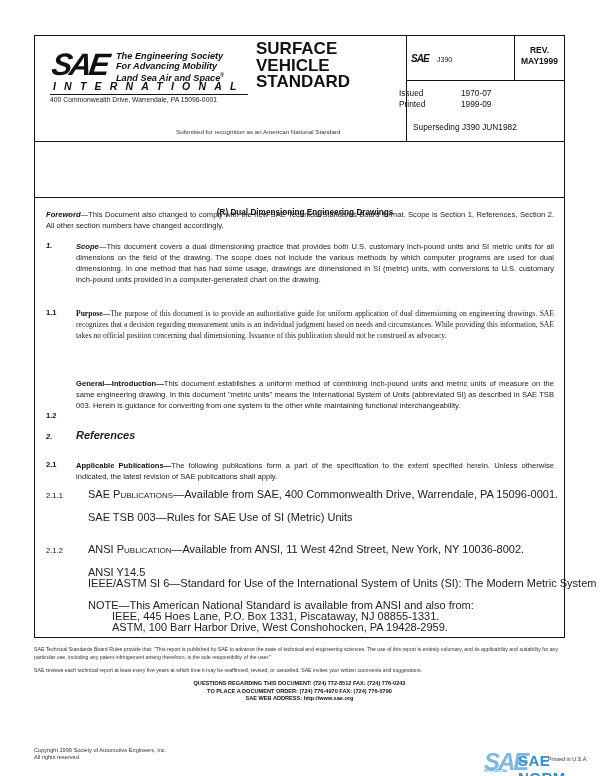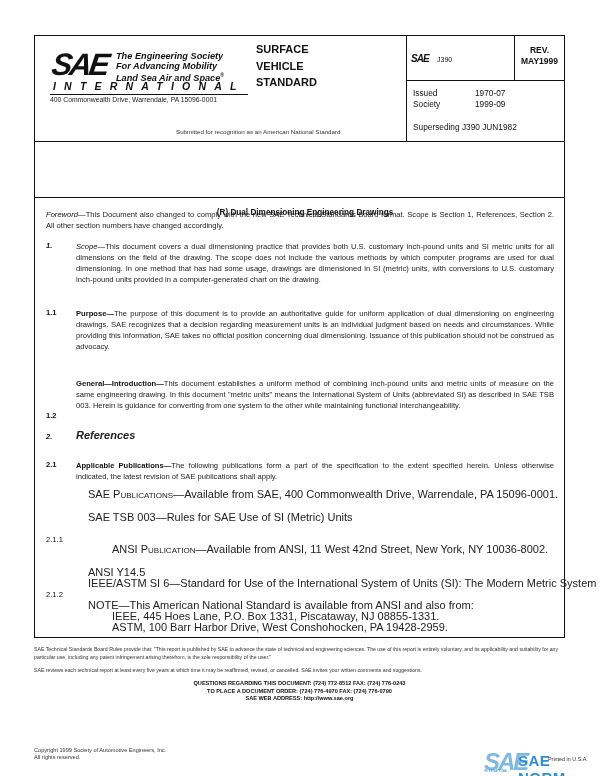--- a/index.html
+++ b/index.html
@@ -7,37 +7,37 @@
   .box { position: absolute; left: 34px; top: 35px; width: 531px; height: 603px; border: 1.5px solid #111; box-sizing: border-box; }
   .hline { position: absolute; height: 0; border-top: 1.5px solid #111; }
   .vline { position: absolute; width: 0; border-left: 1.5px solid #111; }
 
   
   .sae-logo { position: absolute; left: 52px; top: 51px; font-family: "Liberation Sans", sans-serif; font-weight: bold; font-style: italic; font-size: 31px; letter-spacing: -3px; line-height: 28px; transform: skewX(-8deg); }
   .tagline { position: absolute; left: 116px; top: 52px; font-size: 9.2px; font-style: italic; font-weight: bold; line-height: 9.5px; }
   .international { position: absolute; left: 53px; top: 80px; font-size: 10.5px; font-style: italic; font-weight: bold; letter-spacing: 8.2px; }
   .addr-rule { position: absolute; left: 50px; top: 94px; width: 198px; border-top: 1px solid #111; }
   .addr { position: absolute; left: 50px; top: 96px; font-size: 6.8px; color: #222; }
-  .std-title { position: absolute; left: 256px; top: 41px; font-size: 11px; font-weight: bold; line-height: 16.5px; }
+  .std-title { position: absolute; left: 256px; top: 41px; font-size: 17px; font-weight: bold; line-height: 16.5px; }
   .submitted { position: absolute; left: 176px; top: 128px; font-size: 6.2px; color: #333; }
   .sae-small { position: absolute; left: 411px; top: 53px; font-weight: bold; font-style: italic; font-size: 10px; letter-spacing: -1px; }
   .j390 { position: absolute; left: 437px; top: 56px; font-size: 7px; }
   .rev { position: absolute; left: 514px; top: 45px; width: 51px; text-align: center; font-size: 8.5px; font-weight: bold; line-height: 11px; }
-  .issued { position: absolute; left: 413px; top: 88px; font-size: 8.3px; line-height: 11px; }
+  .issued { position: absolute; left: 399px; top: 88px; font-size: 8.3px; line-height: 11px; }
   .issued .k { display: inline-block; width: 62px; }
   .supersed { position: absolute; left: 413px; top: 122px; font-size: 8.3px; }
 
   .doc-title { position: absolute; left: 34px; width: 542px; top: 172px; text-align: center; font-size: 8.2px; font-weight: bold; margin-top: 36px; }
 
   
   .para { position: absolute; font-size: 7.6px; line-height: 11px; text-align: justify; color: #222; }
   .num { position: absolute; font-size: 7.6px; font-weight: bold; color: #111; }
-  .num.n { font-weight: normal; margin-top: 44px; }
+  .num.n { font-weight: normal; }
   .b { font-weight: bold; color: #111; }
-  .bi { font-weight: normal; font-style: italic; color: #111; }
+  .bi { font-weight: bold; font-style: italic; color: #111; }
   .sc { font-variant: small-caps; }
   .plain { position: absolute; font-size: 11px; line-height: 11px; color: #222; white-space: nowrap; }
 
   
   .fine { position: absolute; left: 34px; width: 531px; font-size: 5.2px; line-height: 8px; color: #333; }
   .contact { position: absolute; left: 34px; width: 531px; text-align: center; font-size: 5.6px; font-weight: bold; line-height: 7.5px; color: #111; }
   .copyright { position: absolute; left: 34px; top: 747px; font-size: 5.6px; line-height: 7px; color: #333; }
   .printed { position: absolute; left: 548px; top: 756px; font-size: 5.4px; color: #333; }
   .wm { position: absolute; left: 484px; top: 748px; width: 110px; height: 28px; }
   .wm .big { position: absolute; left: 0; top: 0; font-weight: bold; font-style: italic; font-size: 24px; color: #7fb8e0; letter-spacing: -2px; }
@@ -72,37 +72,37 @@
 <div class="submitted">Submitted for recognition as an American National Standard</div>
 
 <div class="sae-small">SAE</div>
 <div class="j390">J390</div>
 <div class="rev">
   <div>REV.</div>
   <div>MAY1999</div>
 </div>
 <div class="issued">
   <div><span class="k">Issued</span><span>1970-07</span></div>
-  <div><span class="k">Society</span><span>1999-09</span></div>
+  <div><span class="k">Printed</span><span>1999-09</span></div>
 </div>
 <div class="supersed">Superseding J390 JUN1982</div>
 
 <div class="doc-title">(R) Dual Dimensioning Engineering Drawings</div>
 
 <div class="para" style="left:46px; top:209px; width:508px; text-indent:0;">
   <span class="bi">Foreword—</span><span>This Document also changed to comply with the new SAE Technical Standards Board format. Scope is Section 1, References, Section 2. All other section numbers have changed accordingly.</span>
 </div>
 
 <div class="num" style="left:46px; top:241px; font-style:italic;">1.</div>
 <div class="para" style="left:76px; top:241px; width:478px;">
   <span class="bi">Scope—</span><span>This document covers a dual dimensioning practice that provides both U.S. customary inch-pound units and SI metric units for all dimensions on the field of the drawing. The scope does not include the various methods by which computer programs are used for dual dimensioning. In one method that has had some usage, drawings are dimensioned in SI (metric) units, with conversions to U.S. customary inch-pound units provided in a computer-generated chart on the drawing.</span>
 </div>
 
 <div class="num" style="left:46px; top:308px;">1.1</div>
-<div class="para" style="left:76px; top:308px; width:478px;">
+<div class="para" style="left:76px; top:308px; width:478px;font-family:Liberation Serif, serif;">
   <span class="b">Purpose—</span><span>The purpose of this document is to provide an authoritative guide for uniform application of dual dimensioning on engineering drawings. SAE recognizes that a decision regarding measurement units is an individual judgment based on needs and circumstances. While providing this information, SAE takes no official position concerning dual dimensioning. Issuance of this publication should not be construed as advocacy.</span>
 </div>
 
 <div class="num" style="left:46px; top:378px;margin-top:33px;">1.2</div>
 <div class="para" style="left:76px; top:378px; width:478px;">
   <span class="b">General—Introduction—</span><span>This document establishes a uniform method of combining inch-pound units and metric units of measure on the same engineering drawing. In this document "metric units" means the International System of Units (abbreviated SI) as described in SAE TSB 003. Herein is guidance for converting from one system to the other while maintaining functional interchangeability.</span>
 </div>
 
 <div class="num" style="left:46px; top:432px; font-style:italic;">2.</div>
 <div class="plain b" style="left:76px; top:430px; font-style:italic;">References</div>
@@ -112,21 +112,21 @@
   <span class="b">Applicable Publications—</span><span>The following publications form a part of the specification to the extent specified herein. Unless otherwise indicated, the latest revision of SAE publications shall apply.</span>
 </div>
 
 <div class="num n" style="left:46px; top:491px;">2.1.1</div>
 <div class="plain" style="left:88px; top:489px;">
   <span class="sc">SAE Publications</span><span>—Available from SAE, 400 Commonwealth Drive, Warrendale, PA 15096-0001.</span>
 </div>
 <div class="plain" style="left:88px; top:512px;">SAE TSB 003—Rules for SAE Use of SI (Metric) Units</div>
 
 <div class="num n" style="left:46px; top:546px;">2.1.2</div>
-<div class="plain" style="left:88px; top:544px;margin-left:24px;">
+<div class="plain" style="left:88px; top:544px;">
   <span class="sc">ANSI Publication</span><span>—Available from ANSI, 11 West 42nd Street, New York, NY 10036-8002.</span>
 </div>
 <div class="plain" style="left:88px; top:567px;">ANSI Y14.5</div>
 <div class="plain" style="left:88px; top:578px;">IEEE/ASTM SI 6—Standard for Use of the International System of Units (SI): The Modern Metric System</div>
 <div class="plain" style="left:88px; top:600px;">NOTE—This American National Standard is available from ANSI and also from:</div>
 <div class="plain" style="left:112px; top:611px;">IEEE, 445 Hoes Lane, P.O. Box 1331, Piscataway, NJ 08855-1331.</div>
 <div class="plain" style="left:112px; top:622px;">ASTM, 100 Barr Harbor Drive, West Conshohocken, PA 19428-2959.</div>
 
 <div class="fine" style="top:645px;">SAE Technical Standards Board Rules provide that: "This report is published by SAE to advance the state of technical and engineering sciences. The use of this report is entirely voluntary, and its applicability and suitability for any particular use, including any patent infringement arising therefrom, is the sole responsibility of the user."</div>
 <div class="fine" style="top:666px;">SAE reviews each technical report at least every five years at which time it may be reaffirmed, revised, or cancelled. SAE invites your written comments and suggestions.</div>

